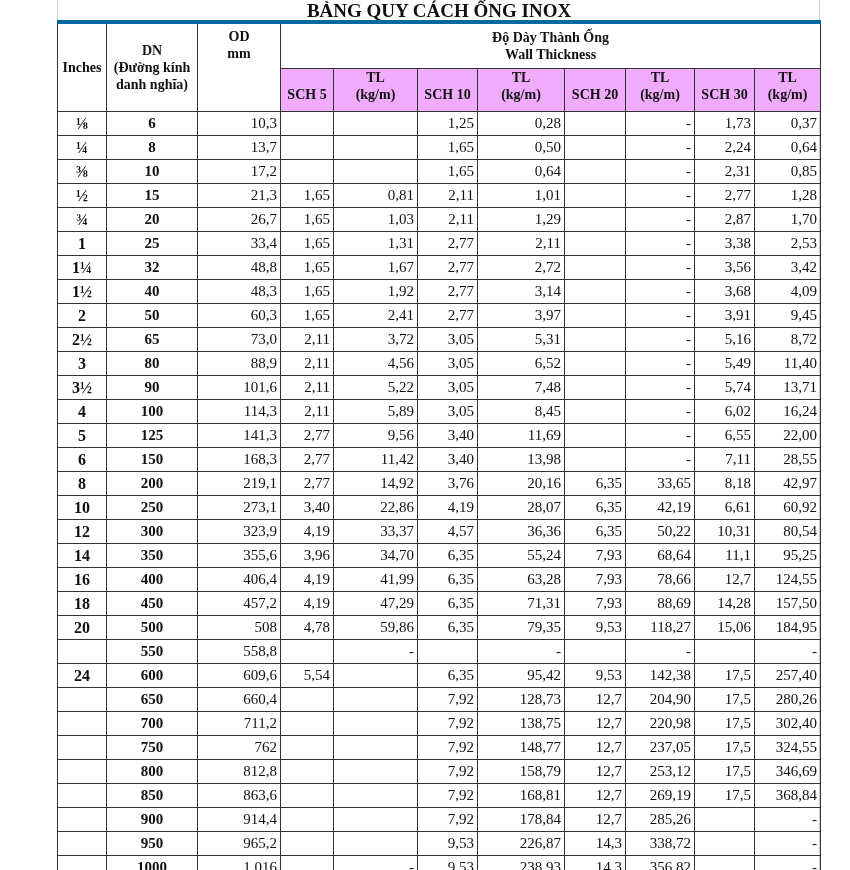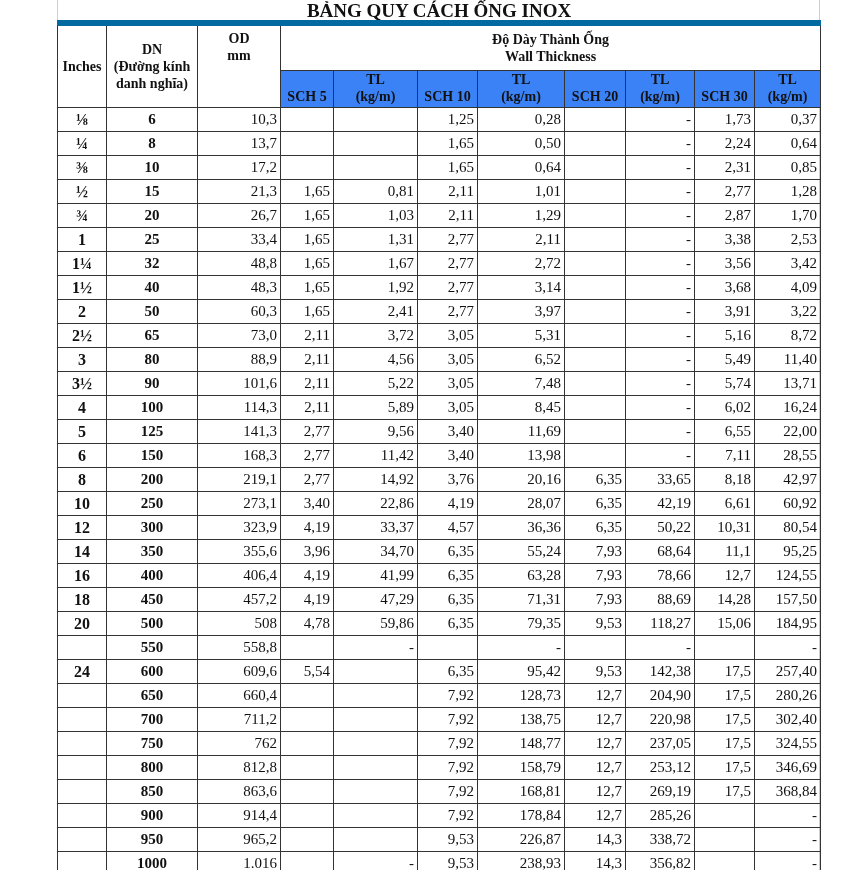--- a/index.html
+++ b/index.html
@@ -3,24 +3,24 @@
 <meta charset="utf-8">
 <style>
   html, body { margin: 0; padding: 0; background: #ffffff; }
   body { width: 850px; height: 870px; overflow: hidden; position: relative;
          font-family: "Liberation Serif", serif; color: #111; }
   .sheet { position: absolute; left: 57px; top: 0; width: 763px; }
   .vline-left { position:absolute; left:57px; top:0; width:1px; height:870px; background:#cfcfcf; }
   .vline-right { position:absolute; left:819px; top:0; width:1px; height:870px; background:#cfcfcf; }
   table { border-collapse: collapse; table-layout: fixed; width: 763px; }
   td, th { padding: 0 3px; font-size: 15px; line-height: 1; white-space: nowrap; overflow: hidden; }
-  .title-row td { height: 20px; font-weight: bold; font-size: 19px; text-align: center; border-bottom: 6px solid #0369a1; }
+  .title-row td { height: 20px; font-weight: bold; font-size: 19px; text-align: center; border-bottom: 4px solid #0369a1; }
   .hdr th { font-weight: bold; border: 1px solid #333; font-size: 14px; background:#fff; }
   .hdr .grp { height: 44px; vertical-align: middle; line-height: 17px; border-bottom: 1px solid #333; }
-  .hdr .sub { background: #3b82f6; height: 31px; vertical-align: bottom; padding-bottom: 2px; line-height: 17px; }
+  .hdr .sub { background: #f0abfc; height: 31px; vertical-align: bottom; padding-bottom: 8px; line-height: 17px; }
   .hdr .left { vertical-align: middle; line-height: 17px; }
   .hdr .left.od { vertical-align: top; padding-top: 4px; }
   tbody td { height: 23px; border: 1px solid #333; text-align: right; font-size: 15px; }
   tbody td.inch { text-align: center; font-weight: bold; font-size: 16px; }
   tbody td.dn { text-align: center; font-weight: bold; }
   tbody tr { height: 24px; }
 </style>
 </head>
 <body>
 
@@ -194,21 +194,21 @@
           <td class="inch">2</td>
           <td class="dn">50</td>
           <td>60,3</td>
           <td>1,65</td>
           <td>2,41</td>
           <td>2,77</td>
           <td>3,97</td>
           <td></td>
           <td>-</td>
           <td>3,91</td>
-          <td>3,22</td>
+          <td>9,45</td>
         </tr>
         <tr>
           <td class="inch">2½</td>
           <td class="dn">65</td>
           <td>73,0</td>
           <td>2,11</td>
           <td>3,72</td>
           <td>3,05</td>
           <td>5,31</td>
           <td></td>

